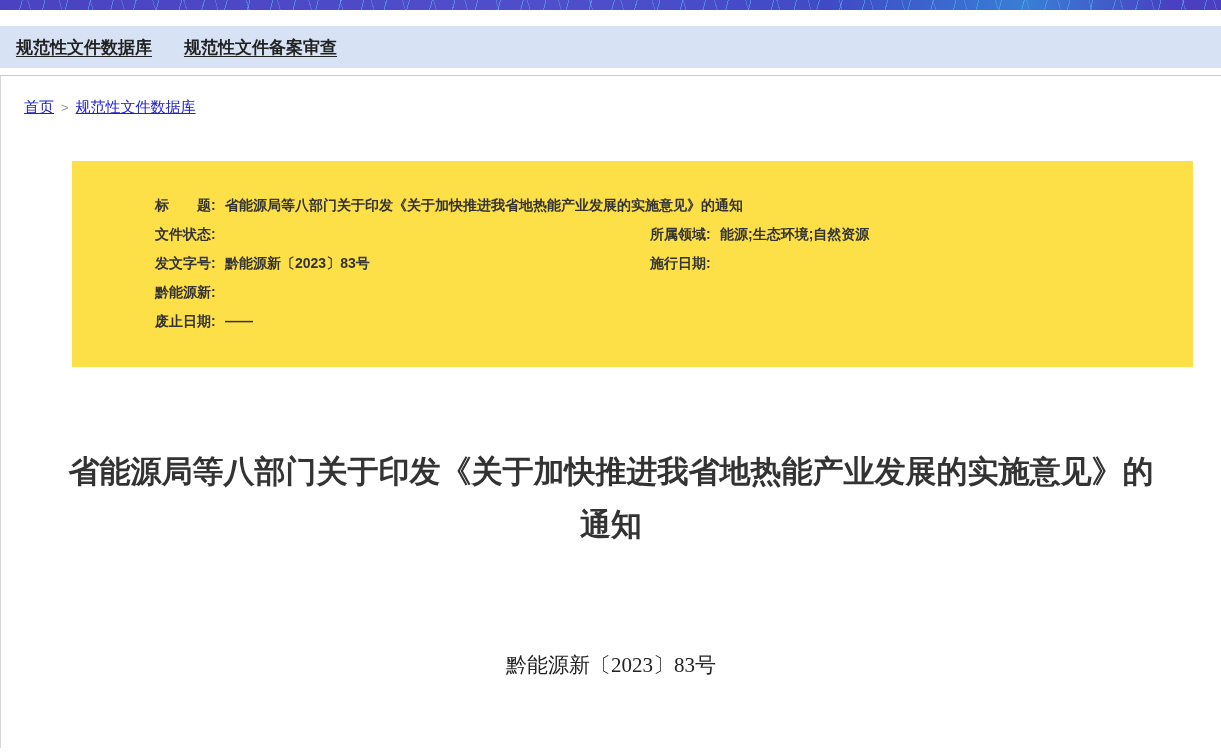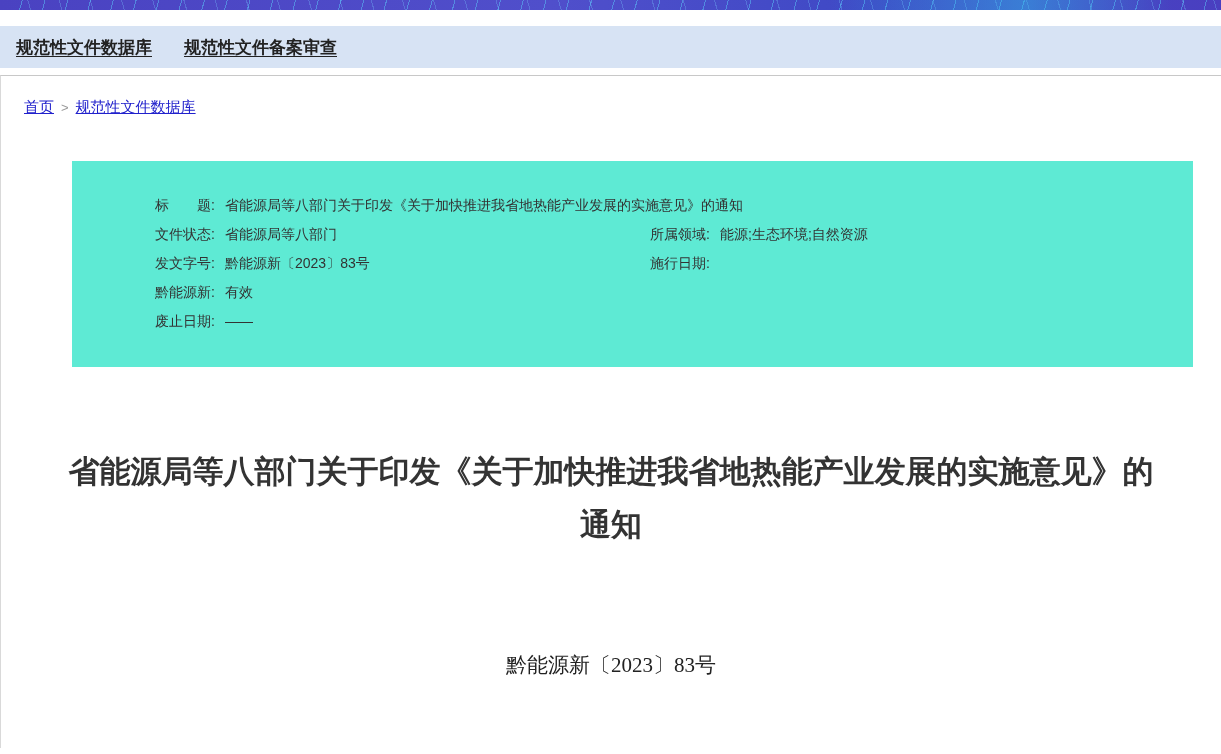--- a/index.html
+++ b/index.html
@@ -65,24 +65,25 @@
   .crumb-sep {
     color: #999999;
     margin: 0 7px;
     font-size: 13px;
   }
 
   
   .meta-box {
     margin: 44px 0 0 71px;
     width: 1121px;
-    background: #5eead4;
+    background: #fde047;
     padding: 30px 30px 31px 83px;
     font-size: 14px;
     color: #333333;
+    font-weight: bold;
   }
   .meta-row {
     display: grid;
     grid-template-columns: 495px 1fr;
     line-height: 29px;
   }
   .meta-row.single { grid-template-columns: 1fr; }
   .meta-cell { display: flex; }
   .meta-label {
     flex: none;
@@ -136,40 +137,38 @@
   <div class="meta-box">
     <div class="meta-row single">
       <div class="meta-cell">
         <span class="meta-label">标　　题:</span>
         <span class="meta-value">省能源局等八部门关于印发《关于加快推进我省地热能产业发展的实施意见》的通知</span>
       </div>
     </div>
     <div class="meta-row">
       <div class="meta-cell">
         <span class="meta-label">文件状态:</span>
-        <span class="meta-value">省能源局等八部门</span>
       </div>
       <div class="meta-cell">
         <span class="meta-label">所属领域:</span>
         <span class="meta-value">能源;生态环境;自然资源</span>
       </div>
     </div>
     <div class="meta-row">
       <div class="meta-cell">
         <span class="meta-label">发文字号:</span>
         <span class="meta-value">黔能源新〔2023〕83号</span>
       </div>
       <div class="meta-cell">
         <span class="meta-label">施行日期:</span>
       </div>
     </div>
     <div class="meta-row">
       <div class="meta-cell">
         <span class="meta-label">黔能源新:</span>
-        <span class="meta-value">有效</span>
       </div>
     </div>
     <div class="meta-row single">
       <div class="meta-cell">
         <span class="meta-label">废止日期:</span>
         <span class="meta-value">——</span>
       </div>
     </div>
   </div>
 

